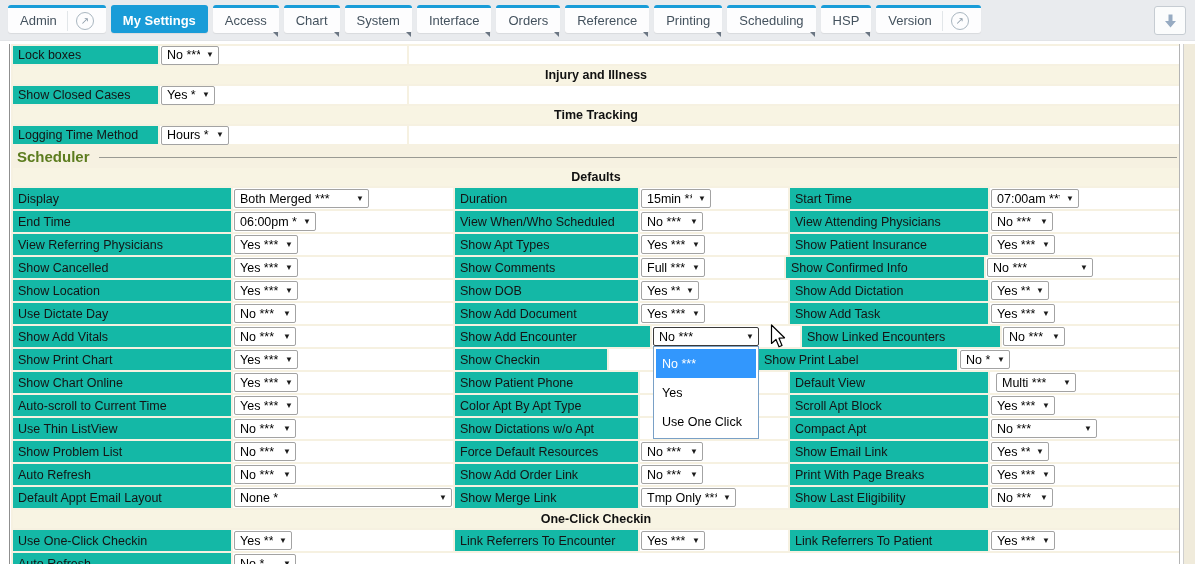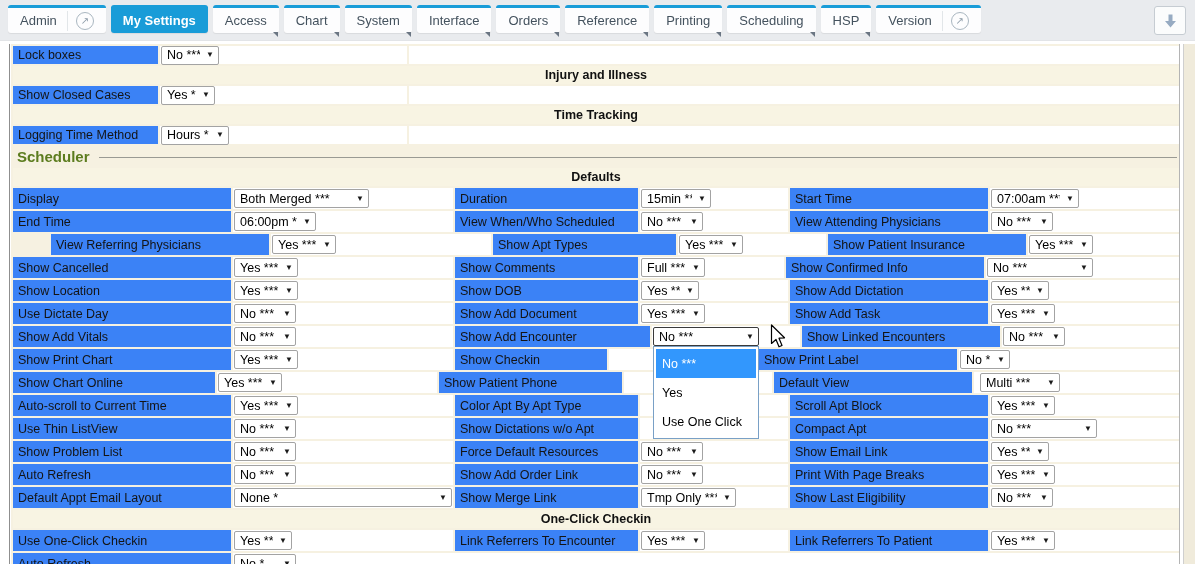--- a/index.html
+++ b/index.html
@@ -28,21 +28,21 @@
   .vline{position:absolute;top:44px;bottom:0;width:1px}
   .vl-left{left:9px;background:#8f8f8f}
   .vl-r1{left:1179px;background:#b4b4b4}
   .vl-r2{left:1183px;background:#cfcfcf}
   .right-strip{position:absolute;top:44px;bottom:0;left:1184px;right:0;background:#f0ebdb}
 
   .hdr-row{height:18px;margin-bottom:2px;background:#f8f4e3;display:flex;align-items:center;
            justify-content:center;font-weight:bold;color:#111}
   .g-row,.d-row{display:flex;height:18px;margin-bottom:2px}
   .d-row{height:21px}
-  .cell-lbl{background:#3b82f6;display:flex;align-items:center;padding-left:5px;
+  .cell-lbl{background:#14b8a6;display:flex;align-items:center;padding-left:5px;
             box-sizing:border-box;margin-right:2px;overflow:hidden;white-space:nowrap}
   .cell-val{background:#fff;position:relative;display:flex;align-items:center;
             padding-left:1px;box-sizing:border-box;margin-right:2px}
   .last{margin-right:0}
   .g-lbl{width:145px}
   .g-val1{width:247px}
   .g-val2{flex:1;background:#fff;margin-right:0}
 
   .sched-head{height:21px;display:flex;align-items:center;padding-left:4px;margin-bottom:1px}
   .sched-title{color:#5c7c1e;font-weight:bold;font-size:15px}
@@ -202,21 +202,21 @@
         </div>
         <div class="cell-lbl" style="width: 198px;">View Attending Physicians</div>
         <div class="cell-val last" style="flex: 1 1 0%;">
           <div class="sel" style="width: 62px;">
             <span class="txt">No ***</span>
             <span class="arr">▼</span>
           </div>
         </div>
       </div>
       <div class="d-row">
-        <div class="cell-lbl" style="width: 218px; margin-left: 38px;">View Referring Physicians</div>
+        <div class="cell-lbl" style="width: 218px;">View Referring Physicians</div>
         <div class="cell-val" style="width: 220px;">
           <div class="sel" style="width: 64px;">
             <span class="txt">Yes ***</span>
             <span class="arr">▼</span>
           </div>
         </div>
         <div class="cell-lbl" style="width: 183px;">Show Apt Types</div>
         <div class="cell-val" style="width: 148px;">
           <div class="sel" style="width: 64px;">
             <span class="txt">Yes ***</span>
@@ -340,21 +340,21 @@
         <div class="cell-val" style="width: 148px;"></div>
         <div class="cell-lbl" style="width: 198px;">Show Print Label</div>
         <div class="cell-val last" style="flex: 1 1 0%;">
           <div class="sel" style="width: 50px;">
             <span class="txt">No *</span>
             <span class="arr">▼</span>
           </div>
         </div>
       </div>
       <div class="d-row">
-        <div class="cell-lbl" style="width: 202px;">Show Chart Online</div>
+        <div class="cell-lbl" style="width: 218px;">Show Chart Online</div>
         <div class="cell-val" style="width: 220px;">
           <div class="sel" style="width: 64px;">
             <span class="txt">Yes ***</span>
             <span class="arr">▼</span>
           </div>
         </div>
         <div class="cell-lbl" style="width: 183px;">Show Patient Phone</div>
         <div class="cell-val" style="width: 148px;"></div>
         <div class="cell-lbl" style="width: 198px;">Default View</div>
         <div class="cell-val last" style="flex: 1 1 0%; padding-left: 6px;">

